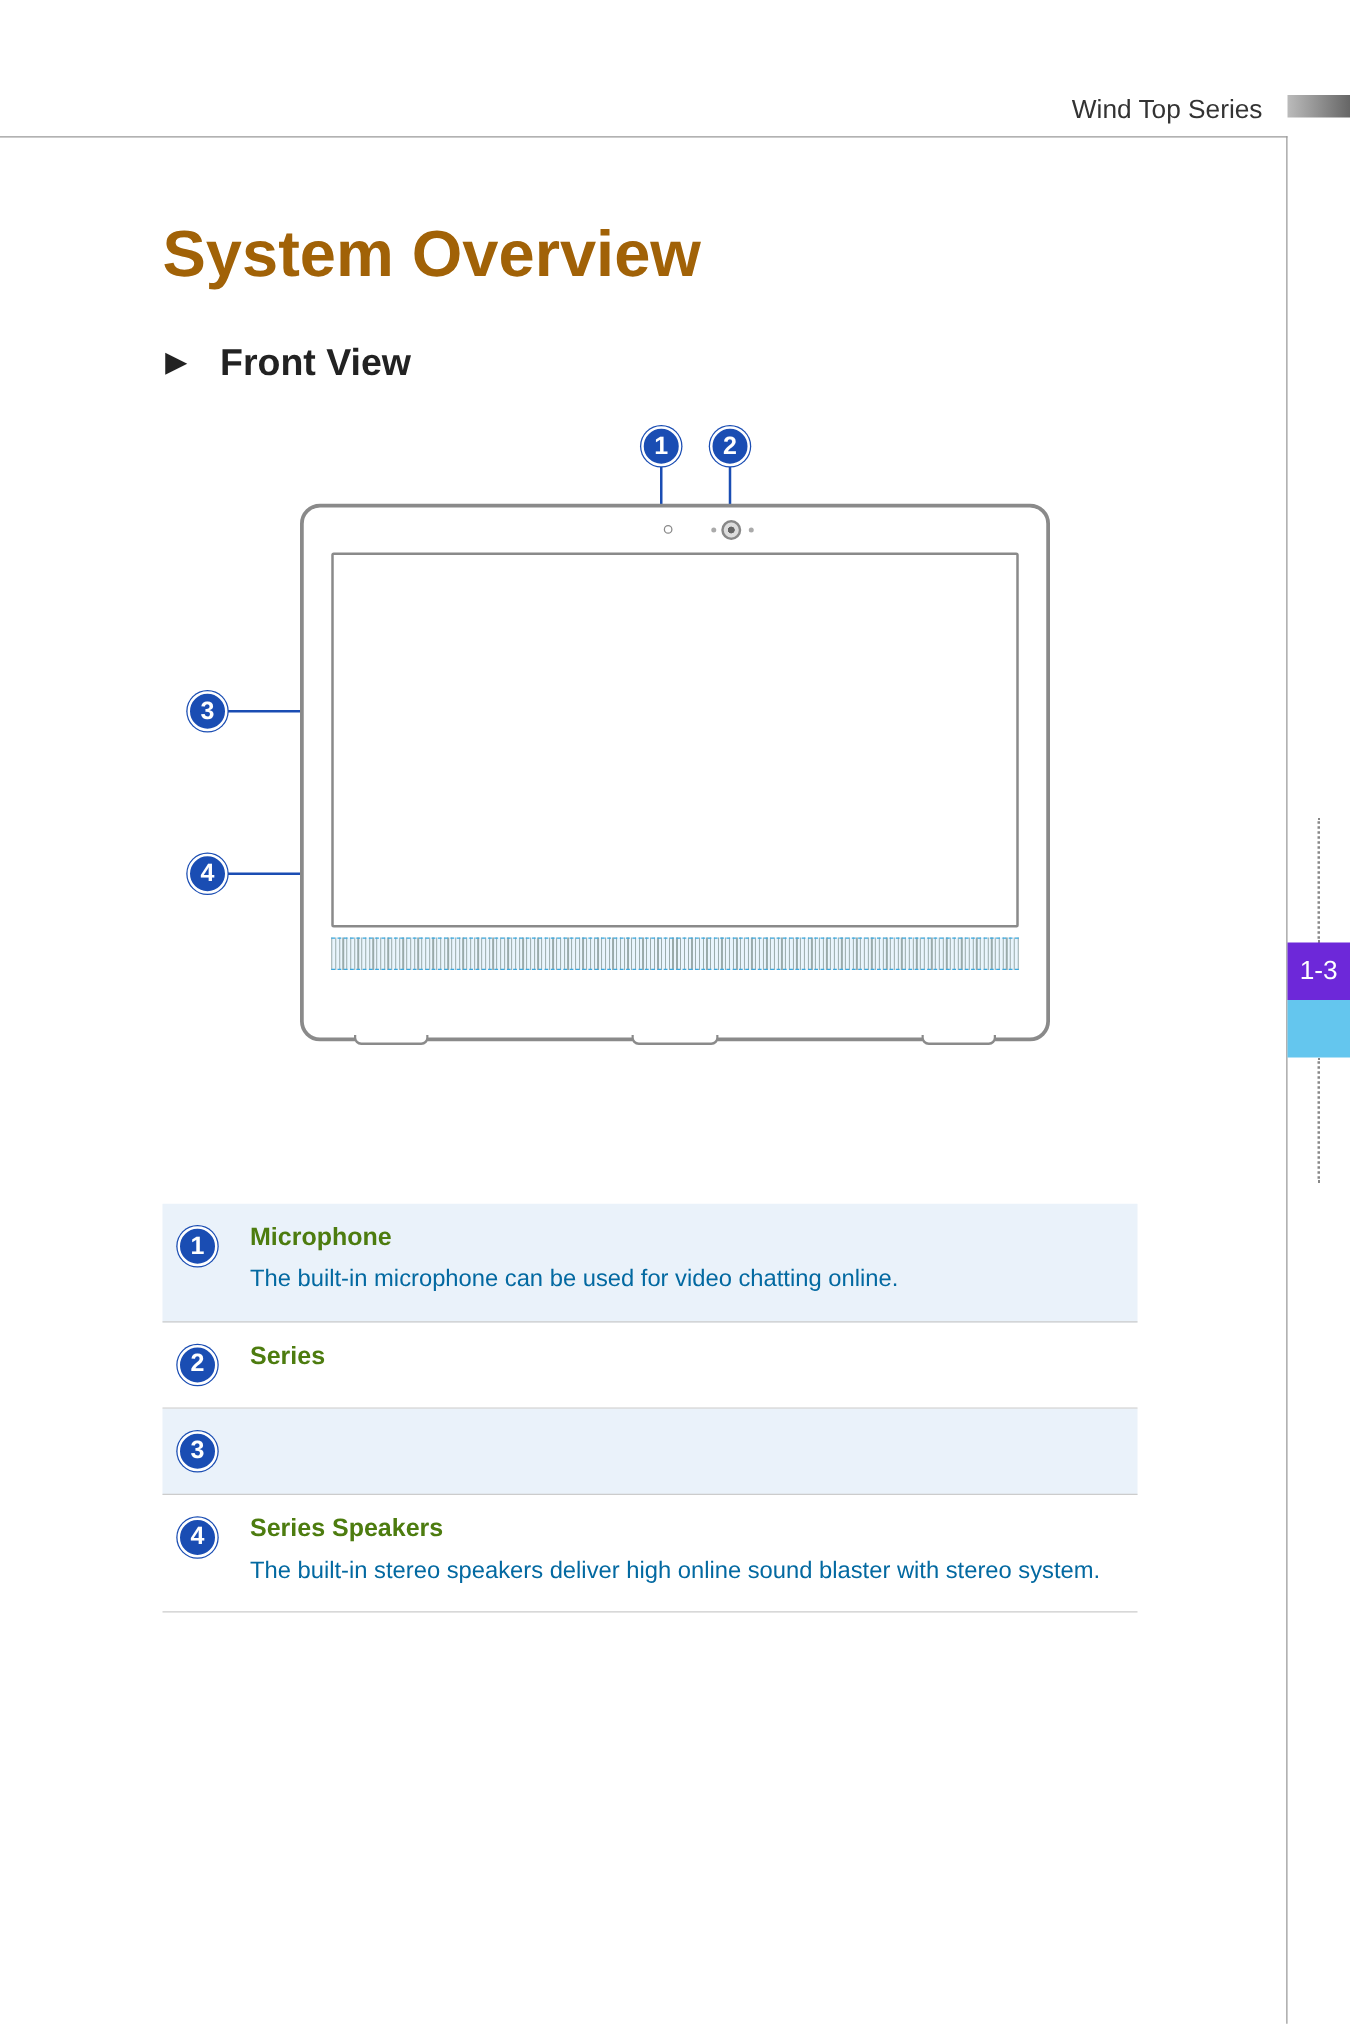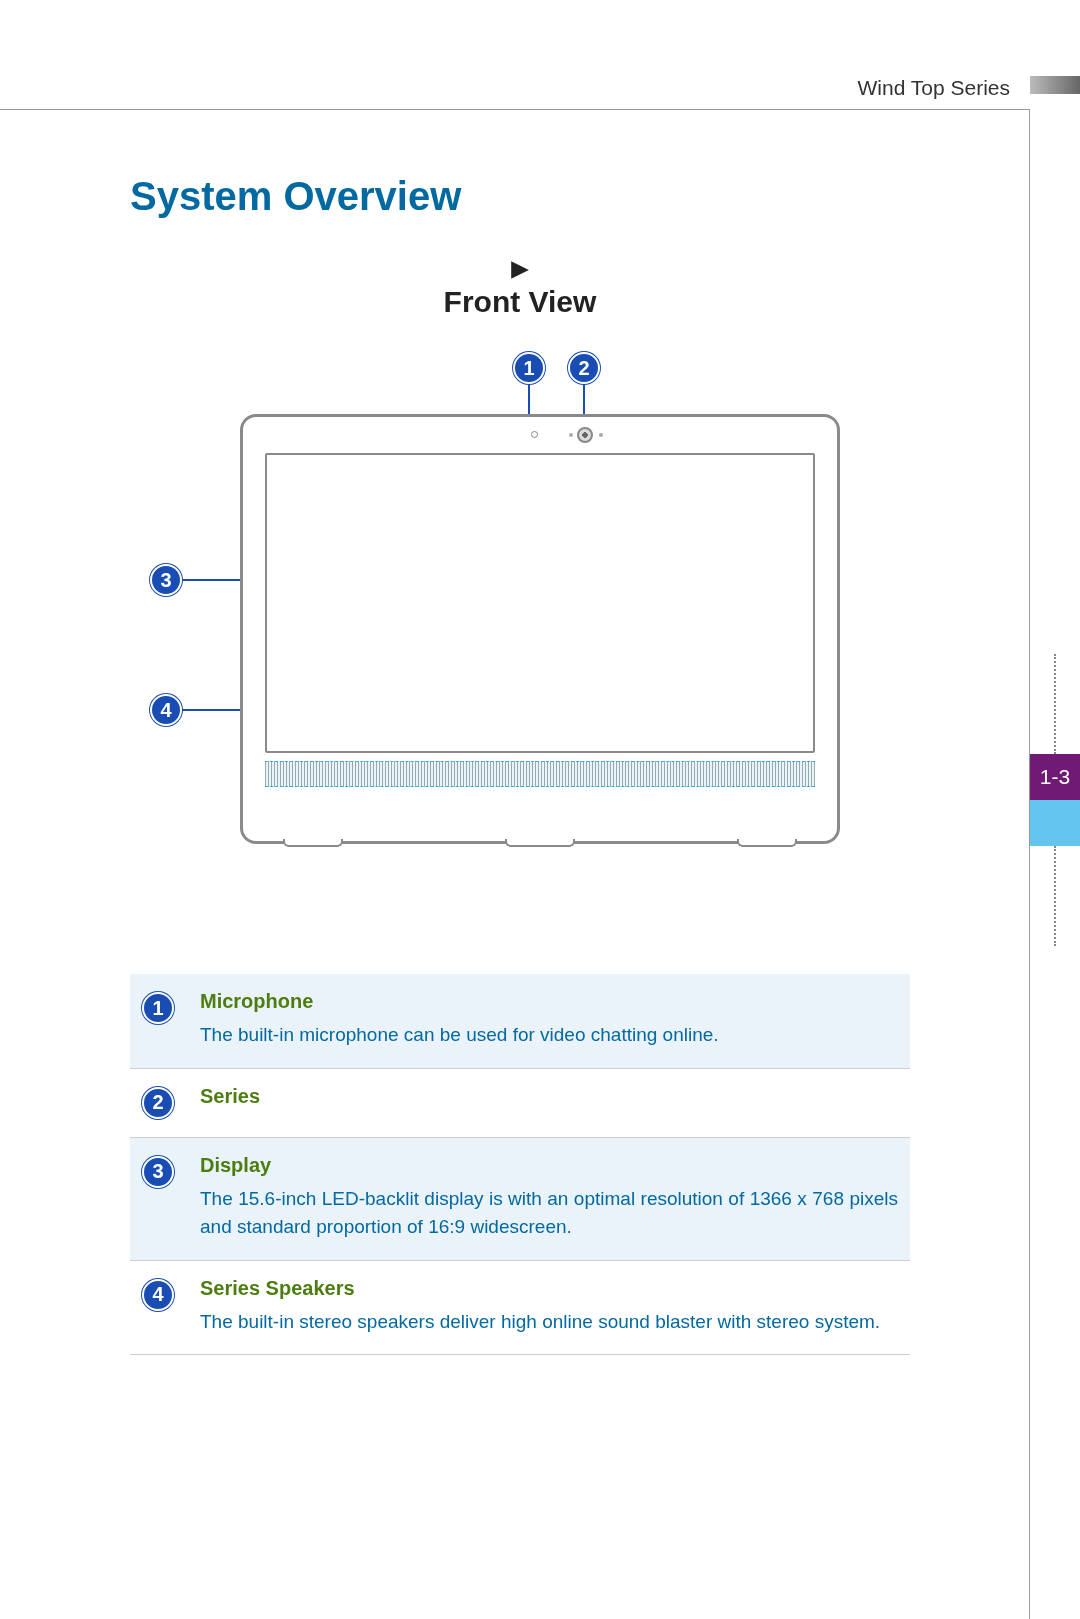--- a/index.html
+++ b/index.html
@@ -53,31 +53,30 @@
     border-top: 1px solid #999;
   }
   .content {
     position: absolute;
     left: 130px;
     top: 140px;
     width: 780px;
   }
   .h1 {
     font-family: Verdana, Arial, sans-serif;
-    font-size: 40px;
+    font-size: 52px;
     font-weight: bold;
-    color: #0369a1;
+    color: #a16207;
     margin-bottom: 40px;
   }
   .h2-row {
     display: flex;
     align-items: center;
-    gap: 4px;
+    gap: 24px;
     margin-bottom: 35px;
-    flex-direction: column;
   }
   .arrow-icon svg { display: block; }
   .h2 {
     font-family: Verdana, Arial, sans-serif;
     font-size: 30px;
     font-weight: bold;
     color: #222;
   }
   .diagram {
     position: relative;
@@ -207,21 +206,21 @@
     width: 50px;
   }
   .dotted {
     border-left: 2px dotted #888;
     height: 100px;
     margin-left: 24px;
   }
   .tab-num {
     width: 50px;
     height: 46px;
-    background: #701a75;
+    background: #6d28d9;
     color: #fff;
     display: flex;
     align-items: center;
     justify-content: center;
     font-size: 21px;
   }
   .tab-blank {
     width: 50px;
     height: 46px;
     background: #64c6ee;
@@ -291,24 +290,20 @@
         </div>
       </div>
       <div class="row">
         <div class="num"><span class="callout-badge">2</span></div>
         <div class="txt">
           <div class="title">Series</div>
         </div>
       </div>
       <div class="row shade">
         <div class="num"><span class="callout-badge">3</span></div>
-        <div class="txt">
-          <div class="title">Display</div>
-          <div class="desc">The 15.6-inch LED-backlit display is with an optimal resolution of 1366 x 768 pixels and standard proportion of 16:9 widescreen.</div>
-        </div>
       </div>
       <div class="row">
         <div class="num"><span class="callout-badge">4</span></div>
         <div class="txt">
           <div class="title">Series Speakers</div>
           <div class="desc">The built-in stereo speakers deliver high online sound blaster with stereo system.</div>
         </div>
       </div>
     </div>
   </div>

